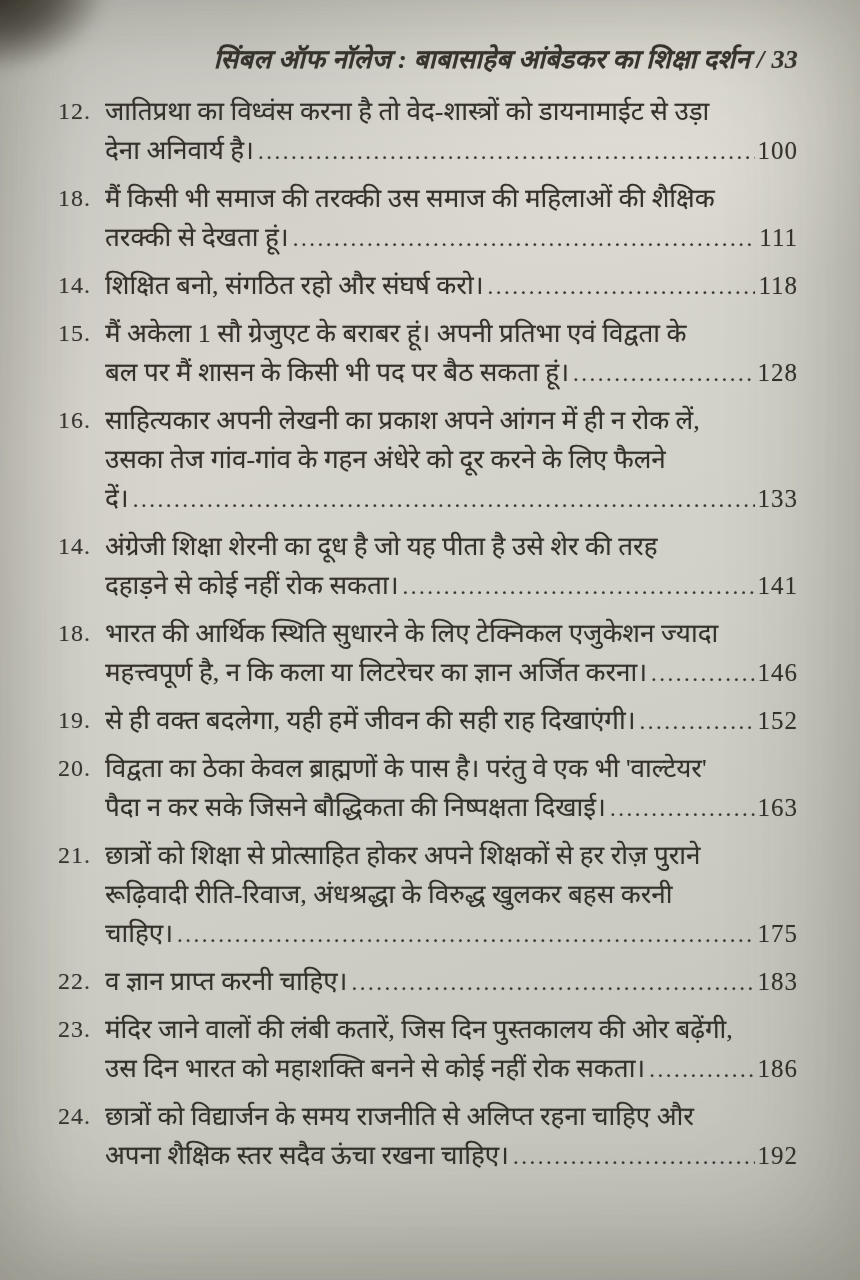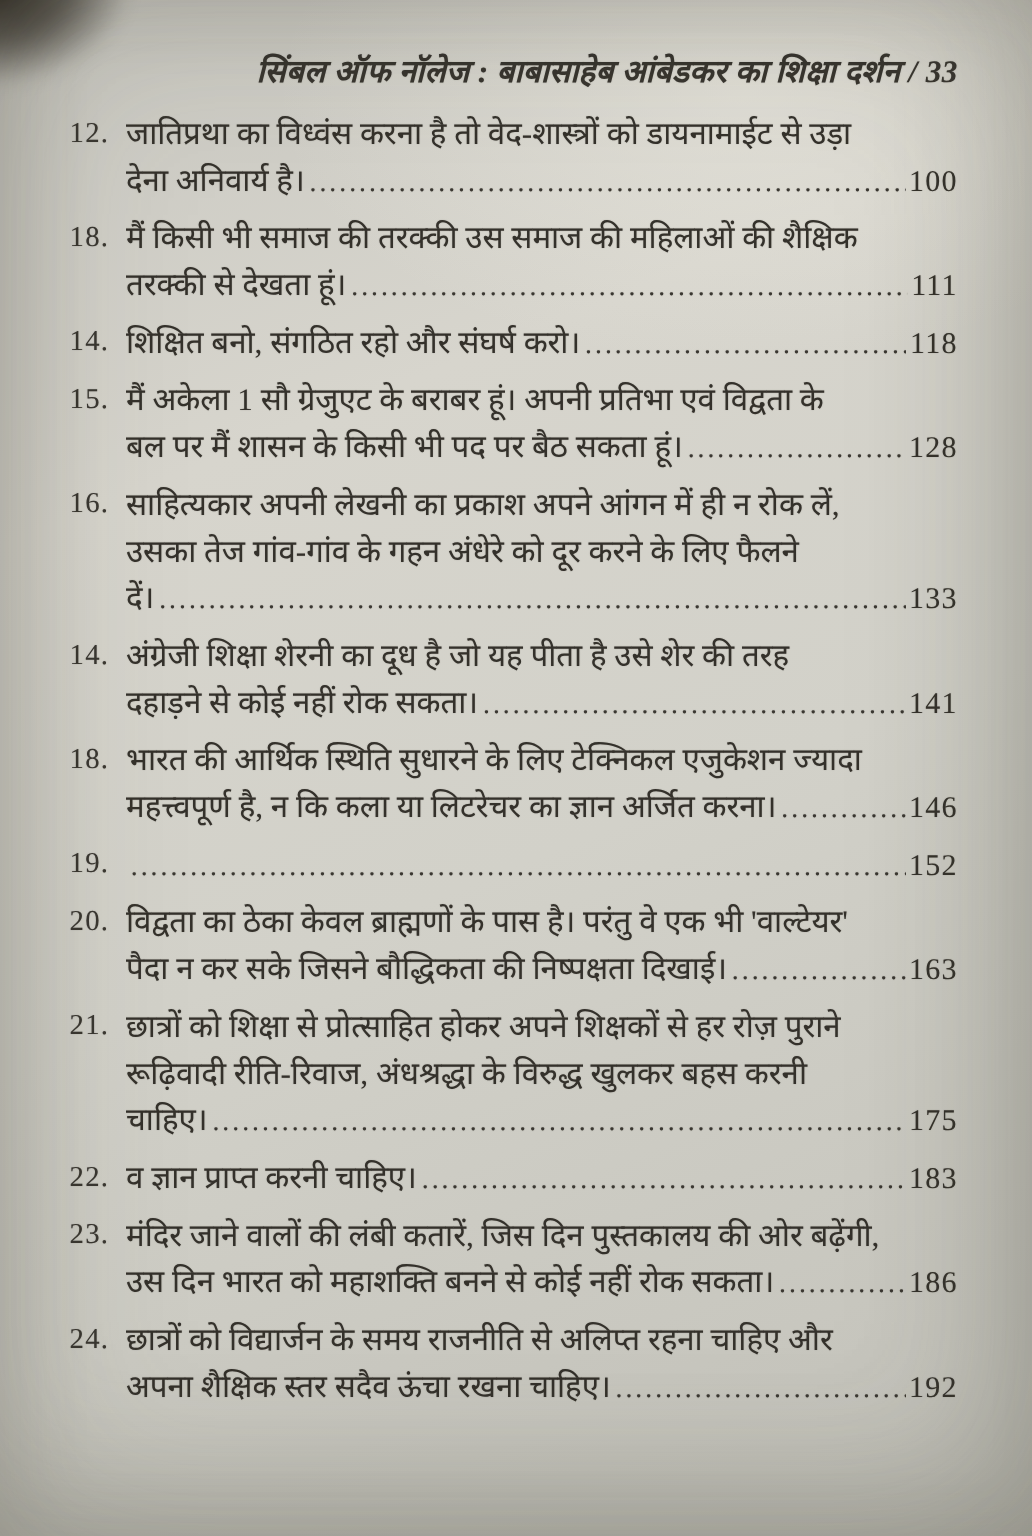--- a/index.html
+++ b/index.html
@@ -178,20 +178,21 @@
           <div class="item-line">भारत की आर्थिक स्थिति सुधारने के लिए टेक्निकल एजुकेशन ज्यादा</div>
           <div class="item-lastline">
             <span class="line-text">महत्त्वपूर्ण है, न कि कला या लिटरेचर का ज्ञान अर्जित करना।</span>
             <span class="dot-leader"></span>
             <span class="page-number">146</span>
           </div>
         </div>
         <div class="toc-item">
           <span class="item-number">19.</span>
           <div class="item-lastline">
+            <span class="line-text">से ही वक्त बदलेगा, यही हमें जीवन की सही राह दिखाएंगी।</span>
             <span class="dot-leader"></span>
             <span class="page-number">152</span>
           </div>
         </div>
         <div class="toc-item">
           <span class="item-number">20.</span>
           <div class="item-line">विद्वता का ठेका केवल ब्राह्मणों के पास है। परंतु वे एक भी 'वाल्टेयर'</div>
           <div class="item-lastline">
             <span class="line-text">पैदा न कर सके जिसने बौद्धिकता की निष्पक्षता दिखाई।</span>
             <span class="dot-leader"></span>

